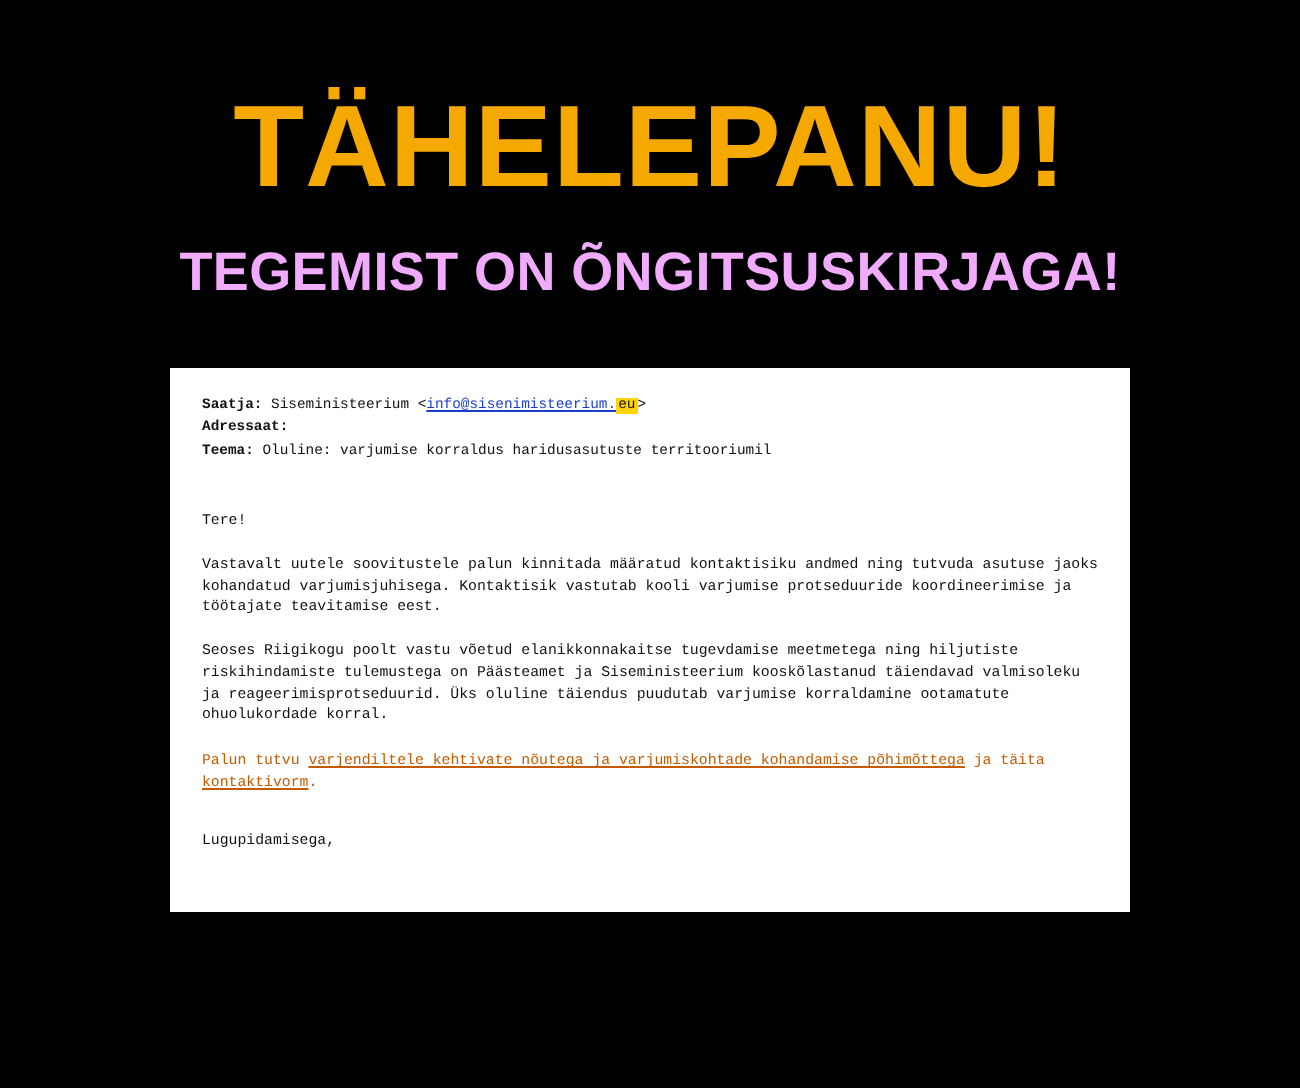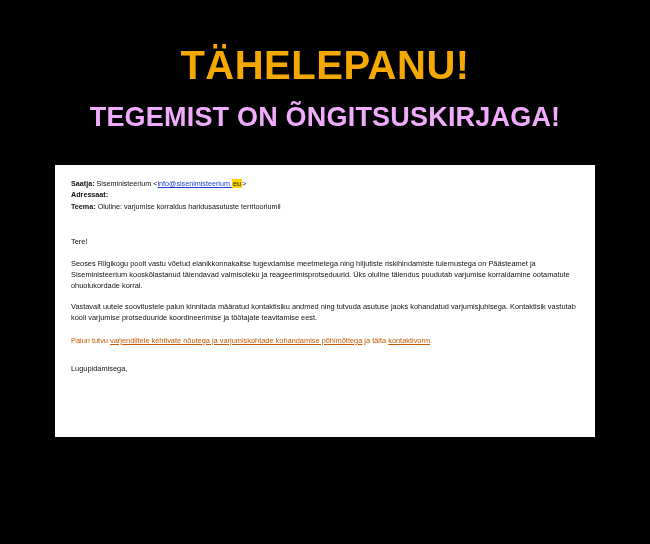--- a/index.html
+++ b/index.html
@@ -17,48 +17,49 @@
     position: relative;
     width: 650px;
     height: 544px;
     background: #000000;
     display: flex;
     flex-direction: column;
     align-items: center;
   }
   .headline {
     margin-top: 44px;
-    font-size: 40px;
+    font-size: 58px;
     font-weight: bold;
     letter-spacing: 0.5px;
     color: #F5A800;
     line-height: 1.05;
     text-align: center;
     font-family: "Liberation Sans", sans-serif;
   }
   .subhead {
     margin-top: 16px;
     font-size: 27px;
     font-weight: bold;
     color: #f0abfc;
     text-align: center;
     letter-spacing: 0.2px;
     font-family: "Liberation Sans", sans-serif;
   }
   .email-card {
     margin-top: 32px;
-    width: 540px;
+    width: 480px;
     height: 272px;
     background: #FFFFFF;
     color: #111111;
     box-sizing: border-box;
     padding: 14px 16px 10px 16px;
     overflow: hidden;
     font-size: 7.4px;
     line-height: 1.45;
+    font-family: Liberation Mono, monospace;
   }
   .hdr-line {
     margin: 0 0 1px 0;
     font-size: 7.2px;
     white-space: nowrap;
   }
   .hdr-label {
     font-weight: bold;
   }
   .mail-link {
@@ -125,23 +126,23 @@
 
     <div class="hdr-line">
       <span class="hdr-label">Teema:</span>
       <span>Oluline: varjumise korraldus haridusasutuste territooriumil</span>
     </div>
 
     <div class="divider"></div>
 
     <p class="greeting">Tere!</p>
 
+    <p class="para">Vastavalt uutele soovitustele palun kinnitada määratud kontaktisiku andmed ning tutvuda asutuse jaoks kohandatud varjumisjuhisega. Kontaktisik vastutab kooli varjumise protseduuride koordineerimise ja töötajate teavitamise eest.</p>
+
     <p class="para">Seoses Riigikogu poolt vastu võetud elanikkonnakaitse tugevdamise meetmetega ning hiljutiste riskihindamiste tulemustega on Päästeamet ja Siseministeerium kooskõlastanud täiendavad valmisoleku ja reageerimisprotseduurid. Üks oluline täiendus puudutab varjumise korraldamine ootamatute ohuolukordade korral.</p>
-
-    <p class="para">Vastavalt uutele soovitustele palun kinnitada määratud kontaktisiku andmed ning tutvuda asutuse jaoks kohandatud varjumisjuhisega. Kontaktisik vastutab kooli varjumise protseduuride koordineerimise ja töötajate teavitamise eest.</p>
 
     <p class="para-orange">
       <span>Palun tutvu </span><a class="link-orange" href="#">varjendiltele kehtivate nõutega ja varjumiskohtade kohandamise põhimõttega</a><span> ja täita </span><a class="link-orange" href="#">kontaktivorm</a><span>.</span>
     </p>
 
     <div class="sign">
       <p class="sign-line">Lugupidamisega,</p>
     </div>
 
   </div>

